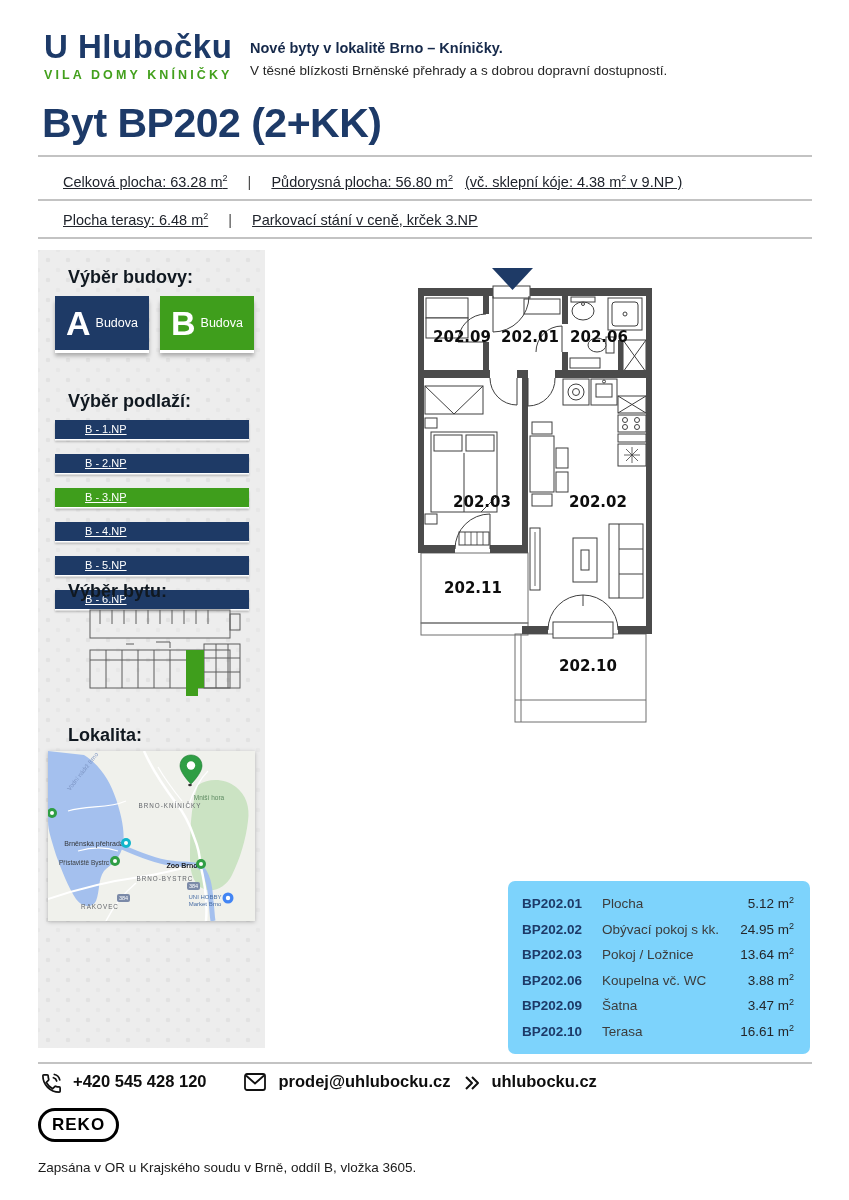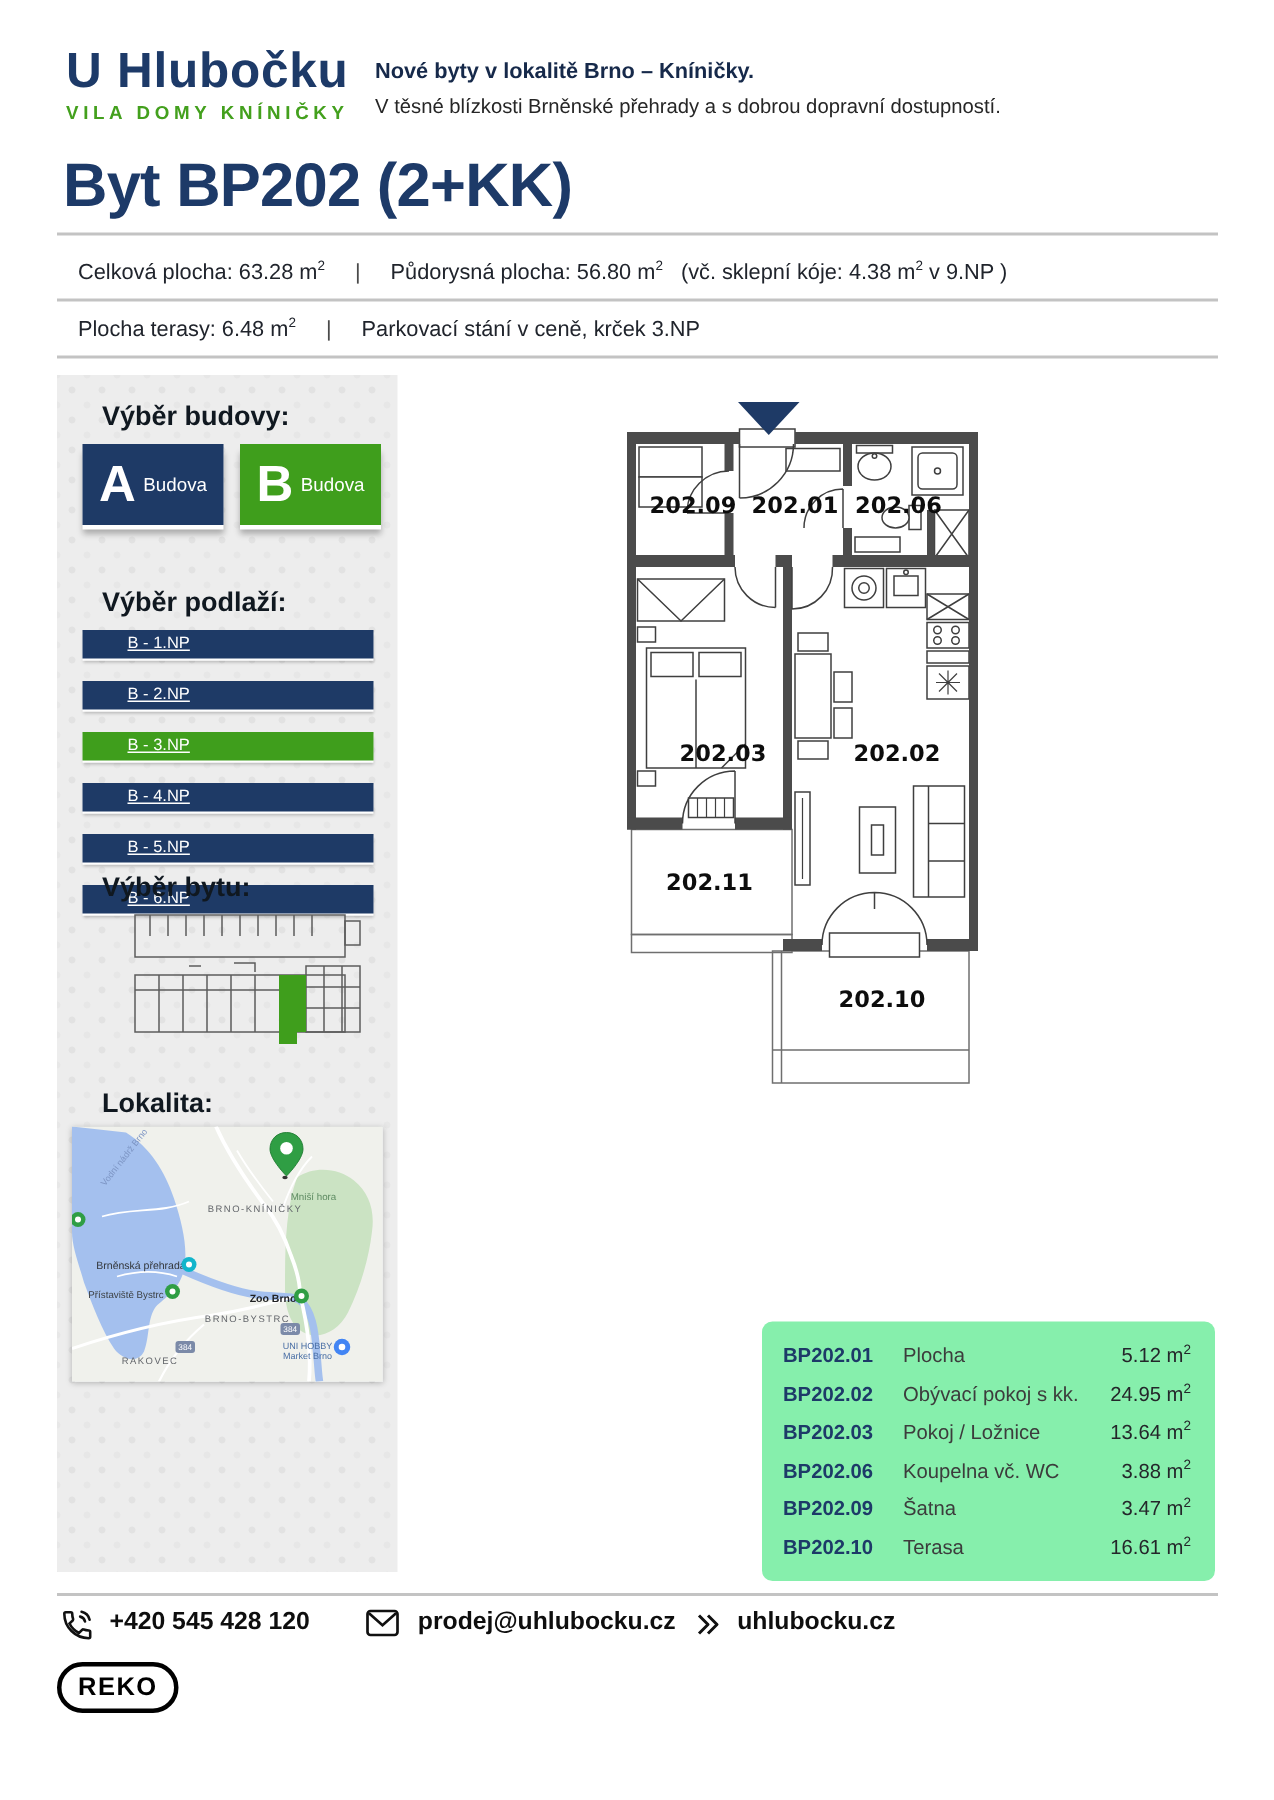--- a/index.html
+++ b/index.html
@@ -8,22 +8,22 @@
 
   
   .logo{position:absolute;left:44px;top:30px;}
   .logo-main{font-size:33px;font-weight:bold;color:#1d3a68;letter-spacing:.5px;line-height:1.05;}
   .logo-sub{font-size:12.5px;font-weight:bold;color:#43a01d;letter-spacing:3.1px;margin-top:3px;}
   .tagline{position:absolute;left:250px;top:40px;}
   .tag-bold{font-size:14.5px;font-weight:bold;color:#16294a;margin-bottom:7px;}
   .tag-normal{font-size:13.5px;color:#262626;}
   .title{position:absolute;left:42px;top:100px;font-size:41px;font-weight:bold;color:#1d3a68;letter-spacing:-.5px;}
   .rule{position:absolute;left:38px;width:774px;height:2px;background:#c3c3c3;}
-  .inforow{position:absolute;left:52px;height:32px;display:flex;align-items:center;
-           font-size:14.5px;color:#20242c;}
+  .inforow{position:absolute;left:63px;height:32px;display:flex;align-items:center;
+           font-size:14.5px;color:#20242c;text-decoration:underline;}
   .inforow .sep{margin:0 20px;color:#4a4a4a;}
   .inforow .gap{margin-left:12px;}
   sup{font-size:9px;vertical-align:super;line-height:0;}
 
   
   .sidebar{position:absolute;left:38px;top:250px;width:227px;height:798px;
       background-color:#ededed;
       background-image:radial-gradient(circle,#e2e2e2 2px,transparent 2.6px),
                        radial-gradient(circle,#e7e7e7 2px,transparent 2.6px);
       background-size:20px 20px;background-position:0 0,10px 10px;}
@@ -38,21 +38,21 @@
   .floors{position:absolute;left:17px;top:170px;width:194px;}
   .floor{height:19px;line-height:19px;padding-left:30px;font-size:11px;color:#fff;background:#1e3a66;
          margin-bottom:15px;cursor:pointer;box-shadow:0 1.5px 0 #fff,0 3px 2px rgba(0,0,0,.22);text-decoration:underline;}
   .floor.selected{background:#3f9e1c;}
   .miniplan{position:absolute;left:48px;top:352px;}
   .mapbox{position:absolute;left:10px;top:501px;box-shadow:0 1px 4px rgba(0,0,0,.25);}
 
   
   .plan{position:absolute;left:413px;top:266px;}
   .plan text{font-family:"DejaVu Sans","Liberation Sans",sans-serif;font-weight:bold;font-size:15px;fill:#0d0d0d;}
-  .legend{position:absolute;left:508px;top:881px;width:302px;background:#86efac;border-radius:7px;
+  .legend{position:absolute;left:508px;top:881px;width:302px;background:#7dd3fc;border-radius:7px;
           padding:10px 16px 10px 14px;box-sizing:border-box;}
   .lrow{display:flex;align-items:center;height:25.5px;font-size:13.5px;}
   .lcode{width:80px;font-weight:bold;color:#1d3a68;}
   .lname{flex:1;color:#3c3c3c;}
   .larea{color:#24262a;}
 
   
   .contact{position:absolute;left:40px;top:1072px;display:flex;align-items:flex-start;
            font-size:16.5px;font-weight:bold;color:#0e0e0e;}
   .contact svg{flex:none;}
@@ -356,16 +356,17 @@
     <a class="mail" style="color:inherit;text-decoration:none">prodej@uhlubocku.cz</a>
     <svg width="17" height="22" viewBox="0 0 17 22">
       <path d="M2,5 L8,11 L2,17 M8,5 L14,11 L8,17" fill="none" stroke="#111" stroke-width="2" stroke-linejoin="round"></path>
     </svg>
     <a class="web" style="color:inherit;text-decoration:none">uhlubocku.cz</a>
   </div>
 
   <div class="footerbox">
     <div class="reko">REKO</div>
     <div class="devtext">
+      <div>Zapsána v OR u Krajského soudu v Brně, oddíl B, vložka 3605.</div>
     </div>
   </div>
 
 </div>
 
 </body></html>

